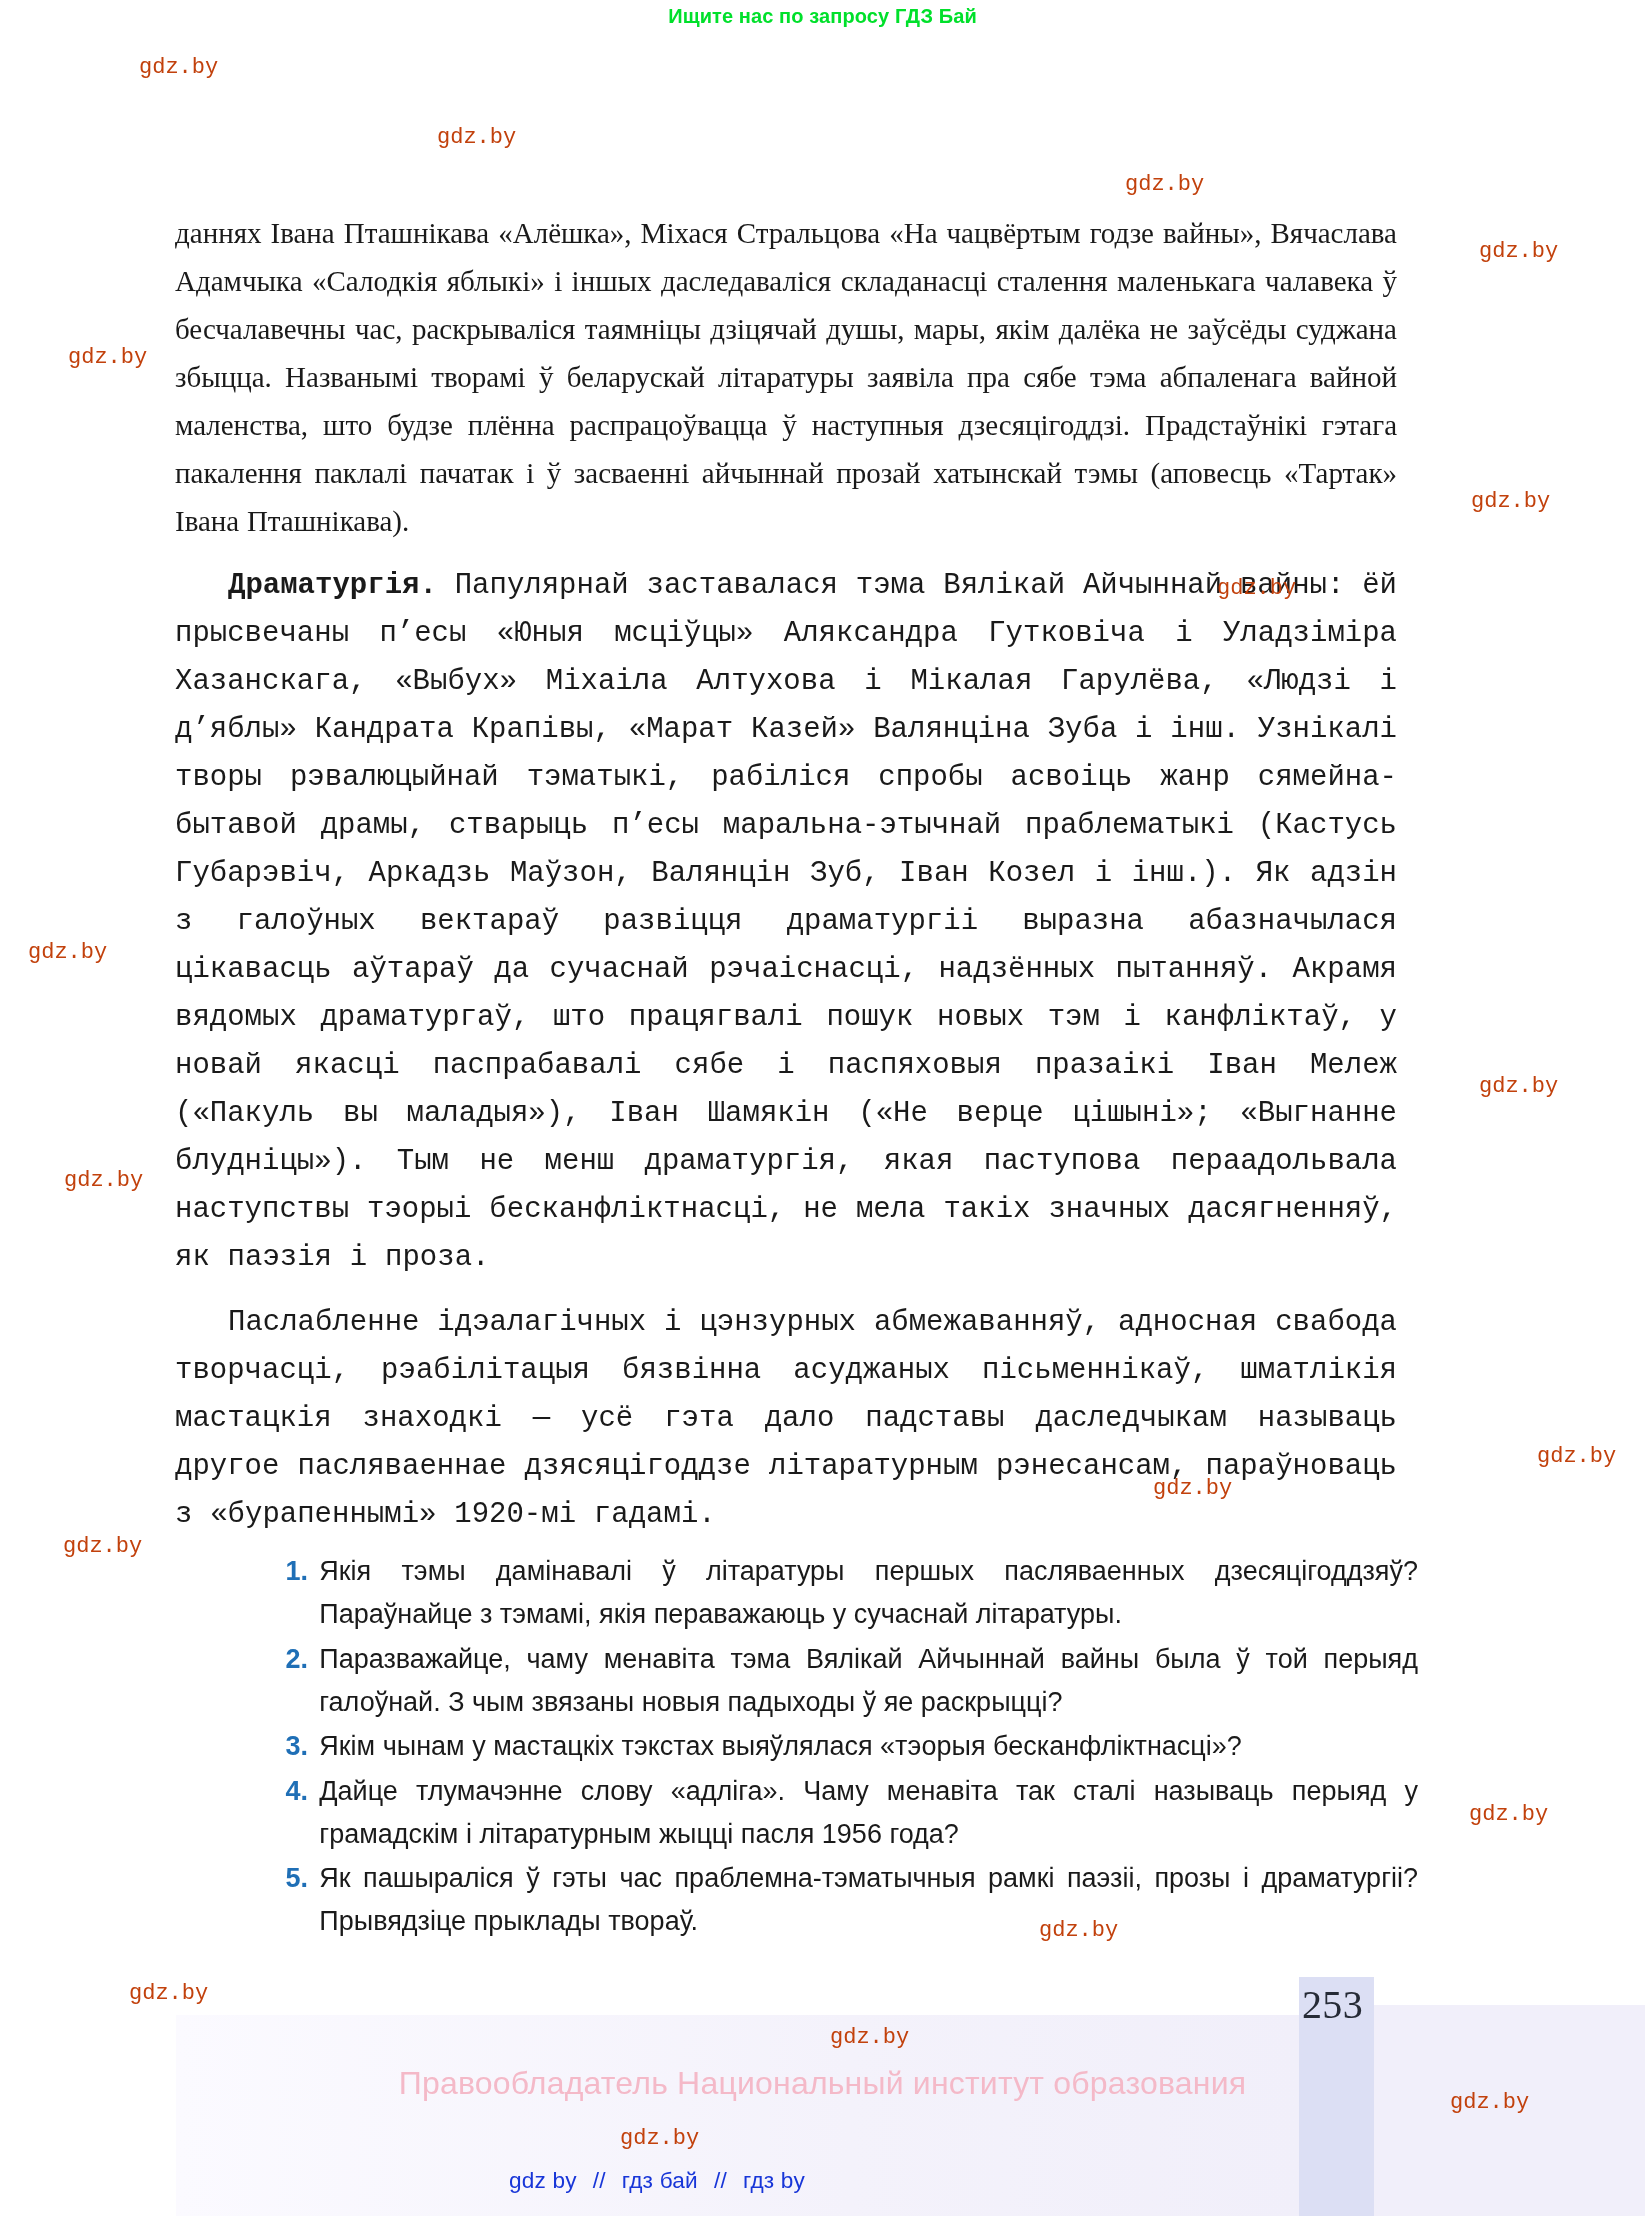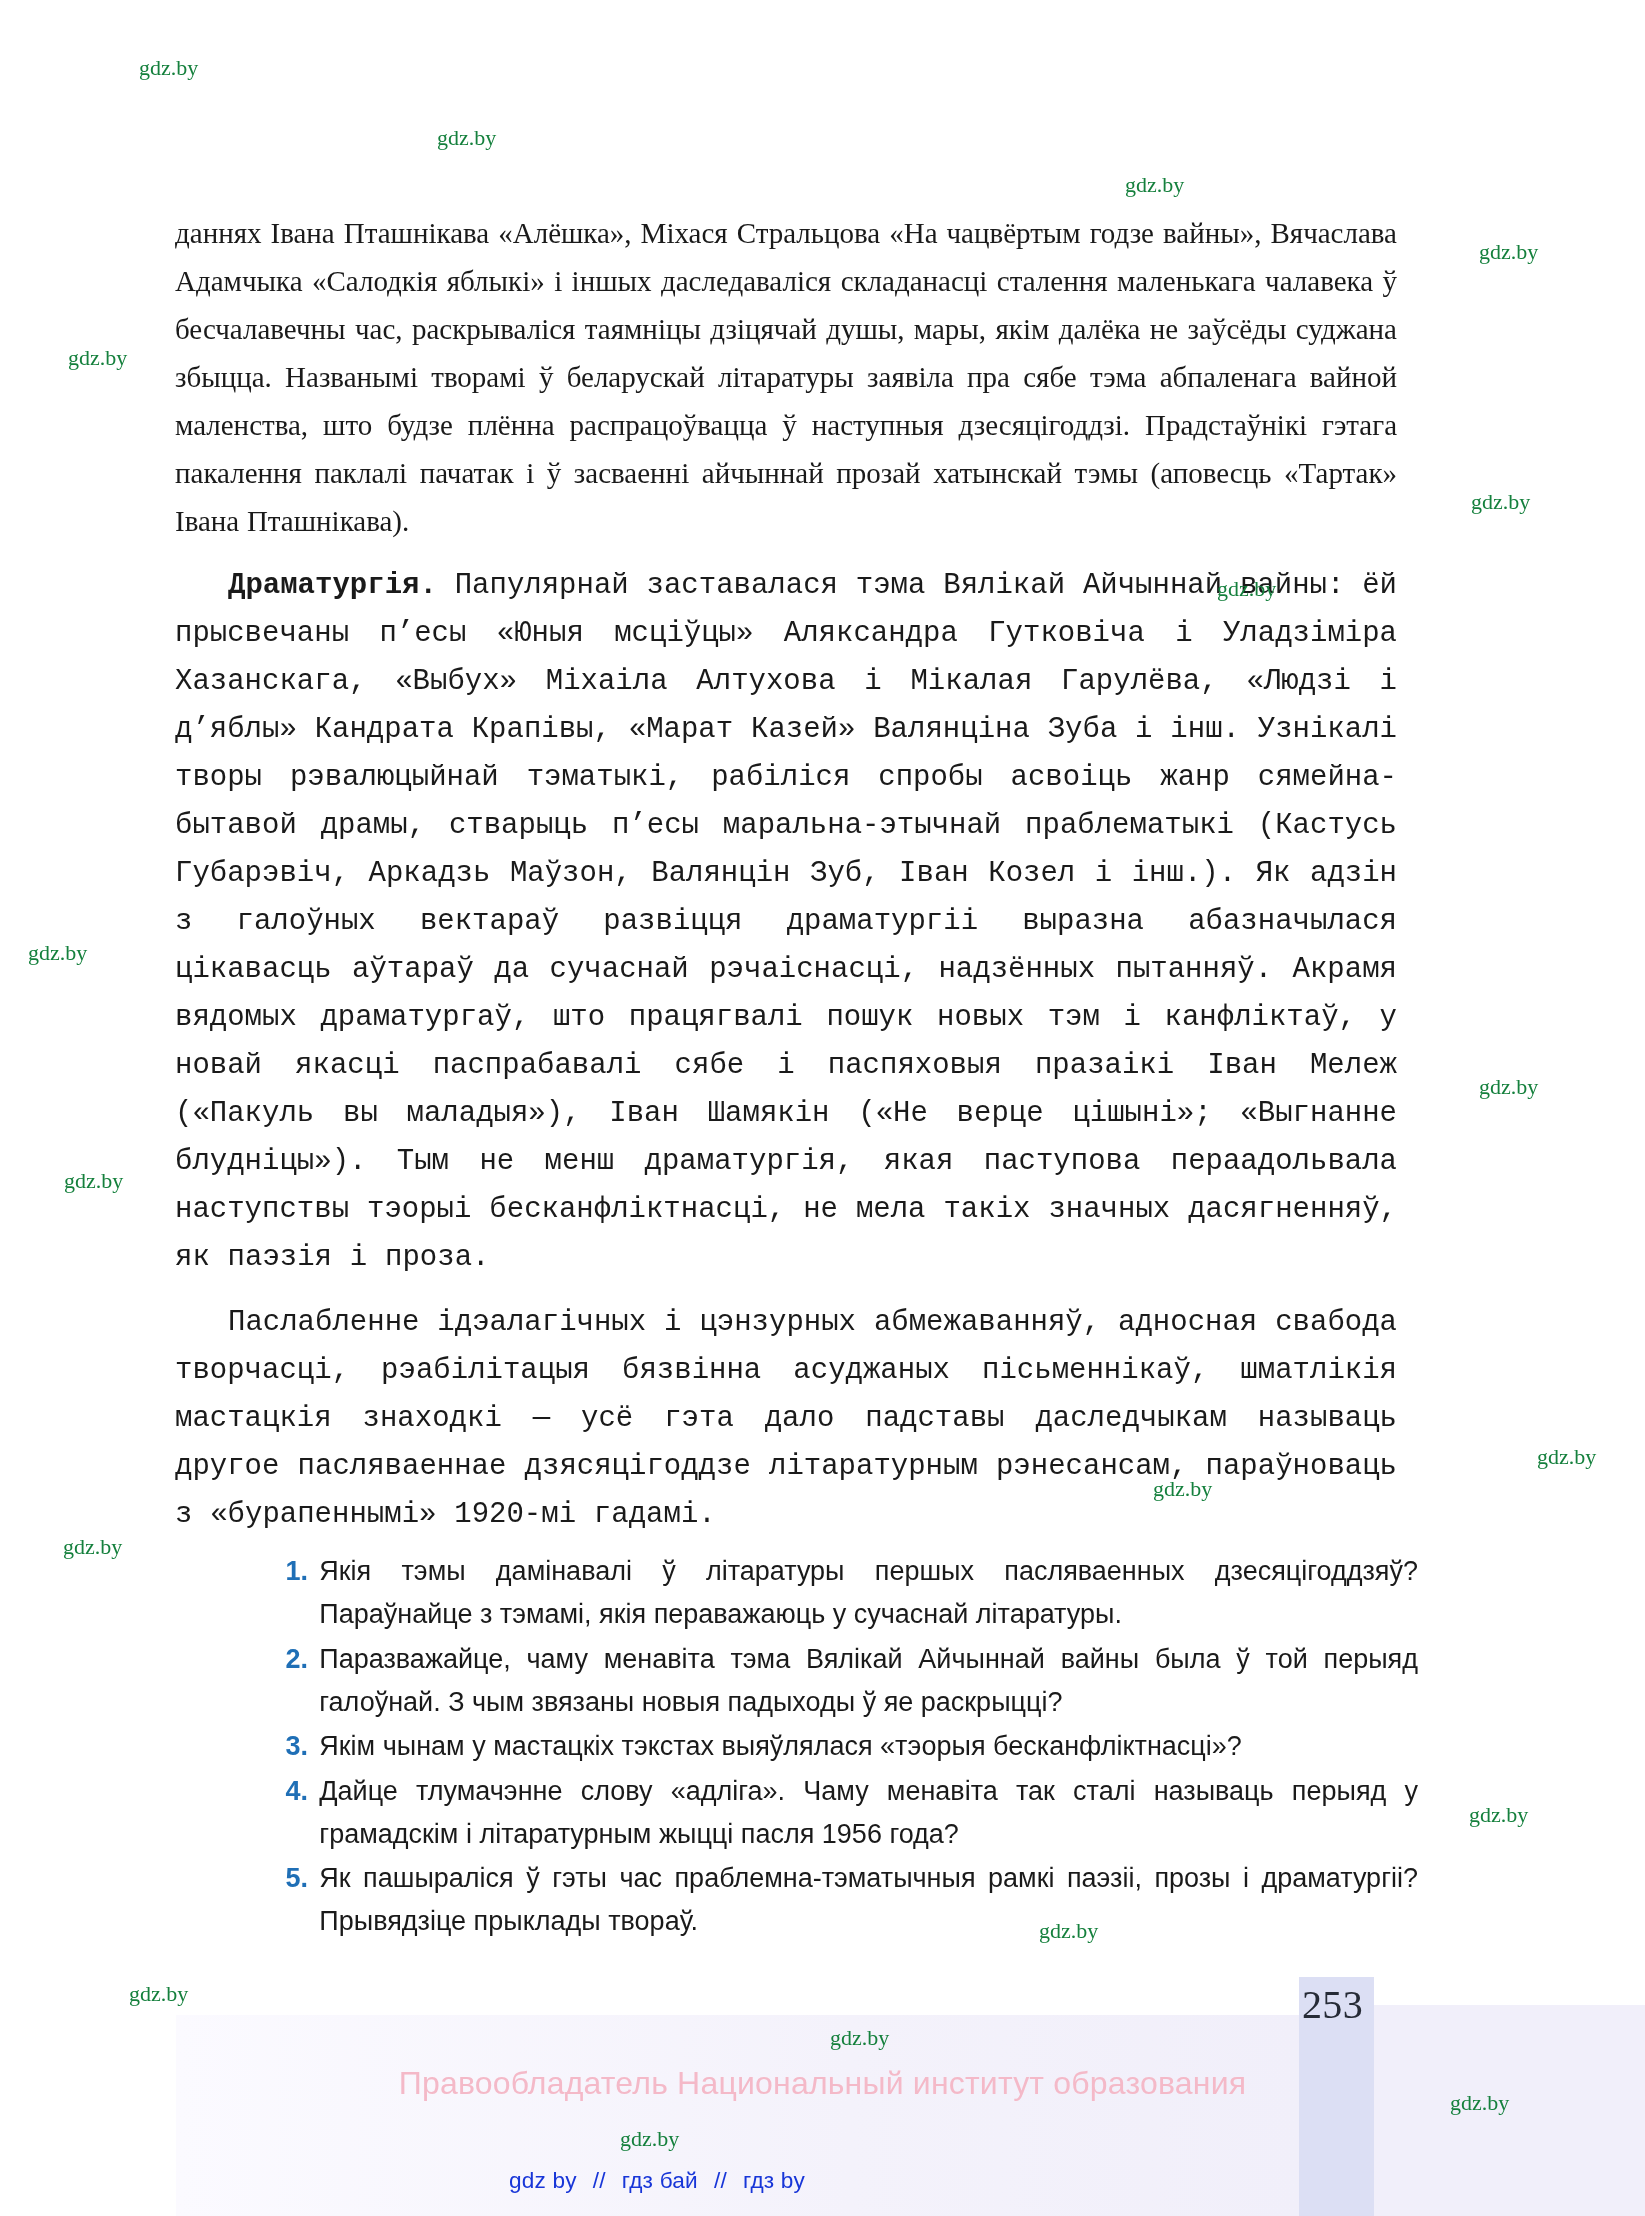--- a/index.html
+++ b/index.html
@@ -155,36 +155,37 @@
     font-family: "Liberation Sans", "DejaVu Sans", sans-serif;
     font-size: 22.6px;
     color: #1836d8;
     letter-spacing: 0.2px;
   }
   .footer-links span { margin: 0 4.8px; }
 
   
   .wm {
     position: absolute;
-    font-family: Liberation Serif, serif;
+    font-family: Liberation Mono, monospace;
     font-size: 22px;
-    color: #15803d;
+    color: #c2410c;
     white-space: nowrap;
     pointer-events: none;
   }
 </style>
 </head>
 <body>
 
 <div class="page">
 
   <div class="bg-block left-pale"></div>
   <div class="bg-block page-strip"></div>
   <div class="bg-block right-pale"></div>
 
+  <div class="promo-banner">Ищите нас по запросу ГДЗ Бай</div>
 
   <div class="content">
 
     <p class="body-par last-line-justify">даннях Івана Пташнікава «Алёшка», Міхася Стральцова «На чацвёртым годзе вайны», Вячаслава Адамчыка «Салодкія яблыкі» і іншых даследаваліся складанасці сталення маленькага чалавека ў бесчалавечны час, раскрываліся таямніцы дзіцячай душы, мары, якім далёка не заўсёды суджана збыцца. Названымі творамі ў беларускай літаратуры заявіла пра сябе тэма абпаленага вайной маленства, што будзе плённа распрацоўвацца ў наступныя дзесяцігоддзі. Прадстаўнікі гэтага пакалення паклалі пачатак і ў засваенні айчыннай прозай хатынскай тэмы (аповесць «Тартак» Івана Пташнікава).</p>
 
     <p class="body-par indent last-line-justify"><b>Драматургія.</b><span> Папулярнай заставалася тэма Вялікай Айчыннай вайны: ёй прысвечаны п’есы «Юныя мсціўцы» Аляксандра Гутковіча і Уладзіміра Хазанскага, «Выбух» Міхаіла Алтухова і Мікалая Гарулёва, «Людзі і д’яблы» Кандрата Крапівы, «Марат Казей» Валянціна Зуба і інш. Узнікалі творы рэвалюцыйнай тэматыкі, рабіліся спробы асвоіць жанр сямейна-бытавой драмы, стварыць п’есы маральна-этычнай праблематыкі (Кастусь Губарэвіч, Аркадзь Маўзон, Валянцін Зуб, Іван Козел і інш.). Як адзін з галоўных вектараў развіцця драматургіі выразна абазначылася цікавасць аўтараў да сучаснай рэчаіснасці, надзённых пытанняў. Акрамя вядомых драматургаў, што працягвалі пошук новых тэм і канфліктаў, у новай якасці паспрабавалі сябе і паспяховыя празаікі Іван Мележ («Пакуль вы маладыя»), Іван Шамякін («Не верце цішыні»; «Выгнанне блудніцы»). Тым не менш драматургія, якая паступова пераадольвала наступствы тэорыі бесканфліктнасці, не мела такіх значных дасягненняў, як паэзія і проза.</span></p>
 
     <p class="body-par indent">Паслабленне ідэалагічных і цэнзурных абмежаванняў, адносная свабода творчасці, рэабілітацыя бязвінна асуджаных пісьменнікаў, шматлікія мастацкія знаходкі — усё гэта дало падставы даследчыкам называць другое пасляваеннае дзясяцігоддзе літаратурным рэнесансам, параўноваць з «бурапеннымі» 1920-мі гадамі.</p>
   </div>
 

